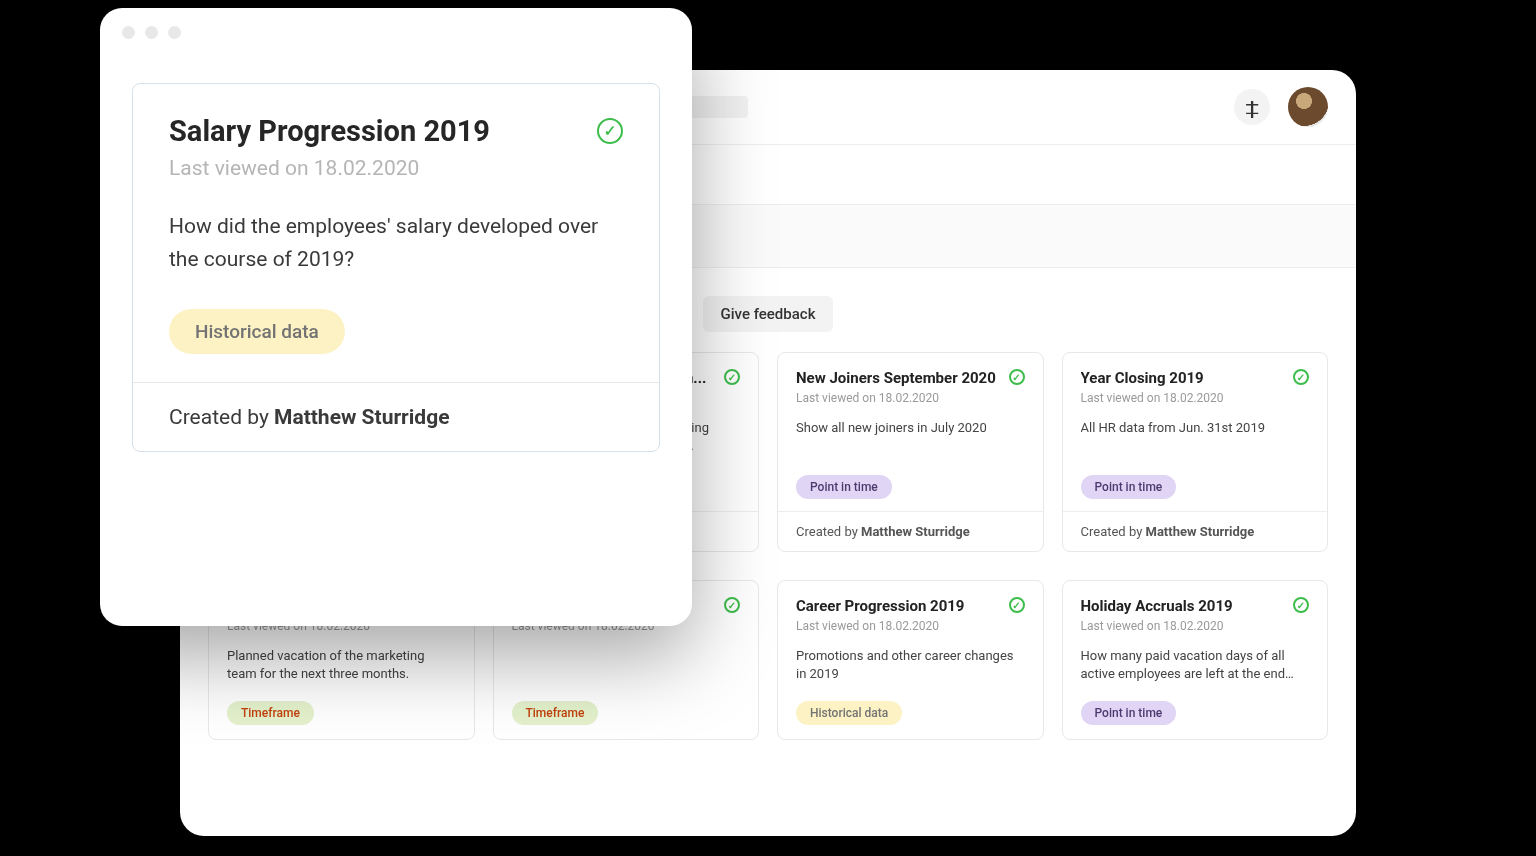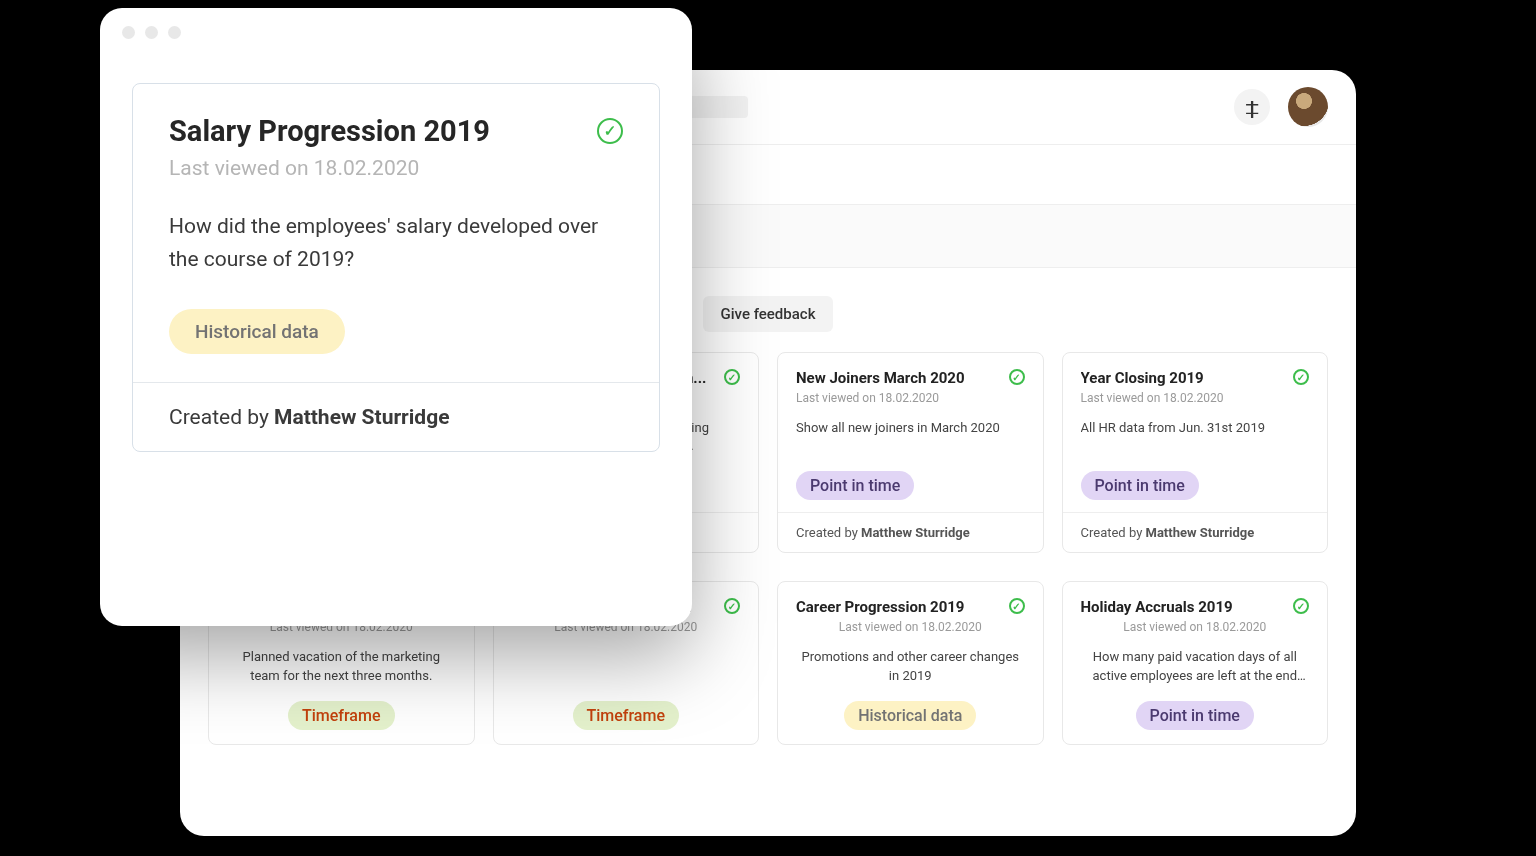--- a/index.html
+++ b/index.html
@@ -50,28 +50,28 @@
   .card-top { display: flex; justify-content: space-between; align-items: flex-start; }
   .card-title { font-size: 15px; font-weight: 700; color: #222; white-space: nowrap; overflow: hidden; text-overflow: ellipsis; max-width: 200px;}
   .check-icon {
     width: 16px; height: 16px; border: 2px solid #3dbd4b; border-radius: 50%;
     display: flex; align-items: center; justify-content: center; flex-shrink:0;
   }
   .check-icon::after { content: "✓"; color: #3dbd4b; font-size: 10px; font-weight: 900; }
   .card-meta { font-size: 12px; color: #9a9a9a; margin-top: 4px; }
   .card-desc { font-size: 13px; color: #444; margin-top: 14px; line-height: 1.4; flex-grow: 0; display:-webkit-box; -webkit-line-clamp:2; -webkit-box-orient:vertical; overflow:hidden;}
   .card-tag-row { margin-top: auto; padding-top: 16px; }
-  .tag { display: inline-block; padding: 5px 14px; border-radius: 999px; font-size: 16px; font-weight: 500; }
+  .tag { display: inline-block; padding: 5px 14px; border-radius: 999px; font-size: 12px; font-weight: 500; }
   .tag-green { background: #e4f1cc; color: #c2410c; }
   .tag-yellow { background: #fdf2c4; color: #737373; }
   .tag-purple { background: #e1d5f5; color: #4b3a6f; }
   .card-footer { border-top: 1px solid #eee; margin: 12px -18px -14px; padding: 12px 18px; font-size: 13px; color: #555; }
   .card-footer b { font-weight: 700; }
 
-  .cards-grid.row2 .card { min-height: 160px; text-align: center; }
+  .cards-grid.row2 .card { min-height: 160px; }
 
   
   .overlay-window {
     position: absolute;
     top: 8px; left: 100px; width: 592px; height: 618px;
     background: #fff; border-radius: 22px;
     box-shadow: 0 30px 80px rgba(0,0,0,.35);
     display: flex; flex-direction: column;
     z-index: 5;
   }
@@ -139,25 +139,25 @@
     <div class="card-meta">Last viewed on 18.02.2020</div>
     <div class="card-desc">Planned vacation of the marketing team for the next three months.</div>
     <div class="card-tag-row"><span class="tag tag-green">Timeframe</span></div>
     <div class="card-footer">
       <span>Created by </span><b>Matthew Sturridge</b>
     </div>
   </div>
 
   <div class="card">
     <div class="card-top">
-      <div class="card-title">New Joiners March 2020</div>
-      <span class="check-icon"></span>
-    </div>
-    <div class="card-meta">Last viewed on 18.02.2020</div>
-    <div class="card-desc">Show all new joiners in March 2020</div>
+      <div class="card-title">New Joiners September 2020</div>
+      <span class="check-icon"></span>
+    </div>
+    <div class="card-meta">Last viewed on 18.02.2020</div>
+    <div class="card-desc">Show all new joiners in July 2020</div>
     <div class="card-tag-row"><span class="tag tag-purple">Point in time</span></div>
     <div class="card-footer">
       <span>Created by </span><b>Matthew Sturridge</b>
     </div>
   </div>
 
   <div class="card">
     <div class="card-top">
       <div class="card-title">Year Closing 2019</div>
       <span class="check-icon"></span>

